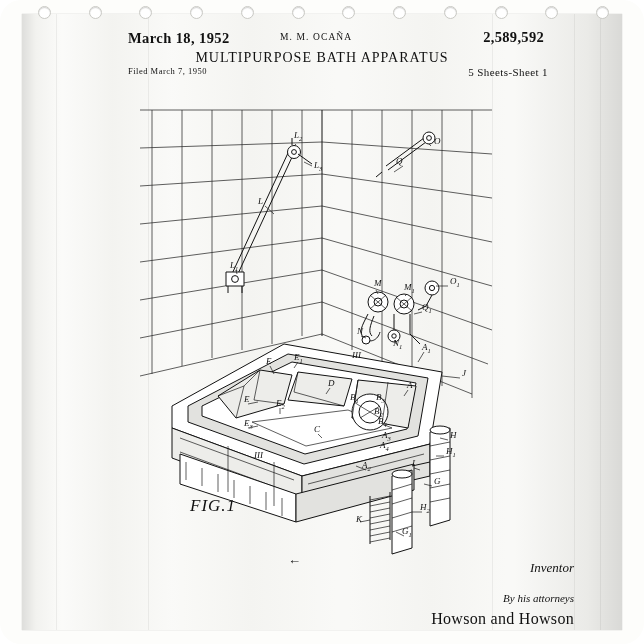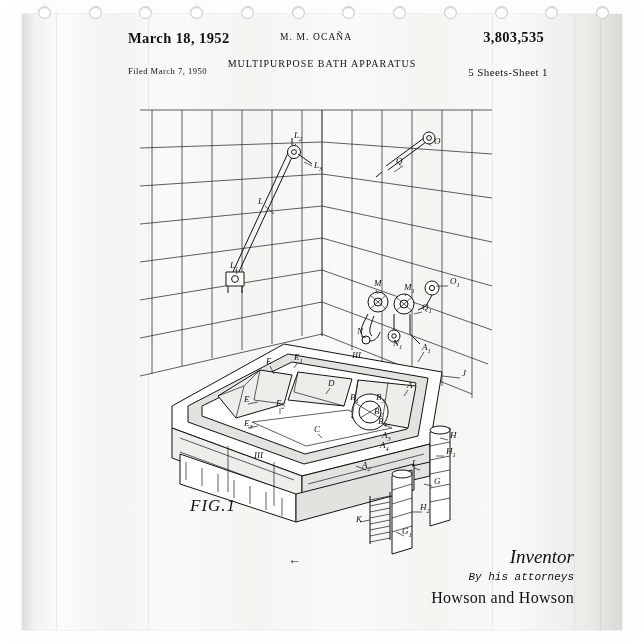--- a/index.html
+++ b/index.html
@@ -109,23 +109,22 @@
     font-weight: bold;
     letter-spacing: 0.3px;
     white-space: nowrap;
   }
   .hdr-title {
     position: absolute;
     left: 0;
     right: 0;
     top: 36px;
     text-align: center;
-    font-size: 10px;
+    font-size: 14px;
     letter-spacing: 1.0px;
-    margin-top: 8px;
   }
   .hdr-filed {
     position: absolute;
     left: 106px;
     top: 52px;
     font-size: 8.5px;
     letter-spacing: 0.5px;
     white-space: nowrap;
   }
   .hdr-sheets {
@@ -148,36 +147,37 @@
   }
 
   .sig-block {
     position: absolute;
     right: 48px;
     top: 532px;
     width: 260px;
     text-align: right;
   }
   .sig-inventor-label {
-    font-size: 19px;
+    font-size: 13px;
     font-style: italic;
     font-family: "Liberation Serif", serif;
+    margin-top: 14px;
   }
   .sig-name {
     font-size: 17px;
     font-style: italic;
     font-family: "Liberation Serif", serif;
     margin-top: 1px;
     letter-spacing: 0.2px;
   }
   .sig-attorneys {
     font-size: 11px;
     font-style: italic;
-    font-family: Liberation Mono, monospace;
-    margin-top: 3px;
+    font-family: Liberation Serif, serif;
+    margin-top: 16px;
   }
   .sig-firm {
     font-size: 16px;
     font-family: "Liberation Serif", serif;
     margin-top: 6px;
     letter-spacing: 0.3px;
   }
   .sig-arrow {
     position: absolute;
     left: -26px;
@@ -205,21 +205,21 @@
     <div class="fabric-fold" style="left:126px;"></div>
     <div class="fabric-fold" style="left:470px;"></div>
     <div class="fabric-fold" style="left:552px;"></div>
     <div class="fabric-fold" style="left:578px;"></div>
 
     <div class="sheet">
 
       <div class="hdr">
         <div class="hdr-date">March 18, 1952</div>
         <div class="hdr-inventor">M. M. OCAÑA</div>
-        <div class="hdr-number">3,803,535</div>
+        <div class="hdr-number">2,589,592</div>
         <div class="hdr-title">MULTIPURPOSE BATH APPARATUS</div>
         <div class="hdr-filed">Filed March 7, 1950</div>
         <div class="hdr-sheets">5 Sheets-Sheet 1</div>
       </div>
 
       <svg width="600" height="616" viewBox="0 0 600 616" style="position:absolute;left:0;top:0;">
 
         <g>
 
           <path class="ln-tile" d="M118 96 L300 96"></path>

